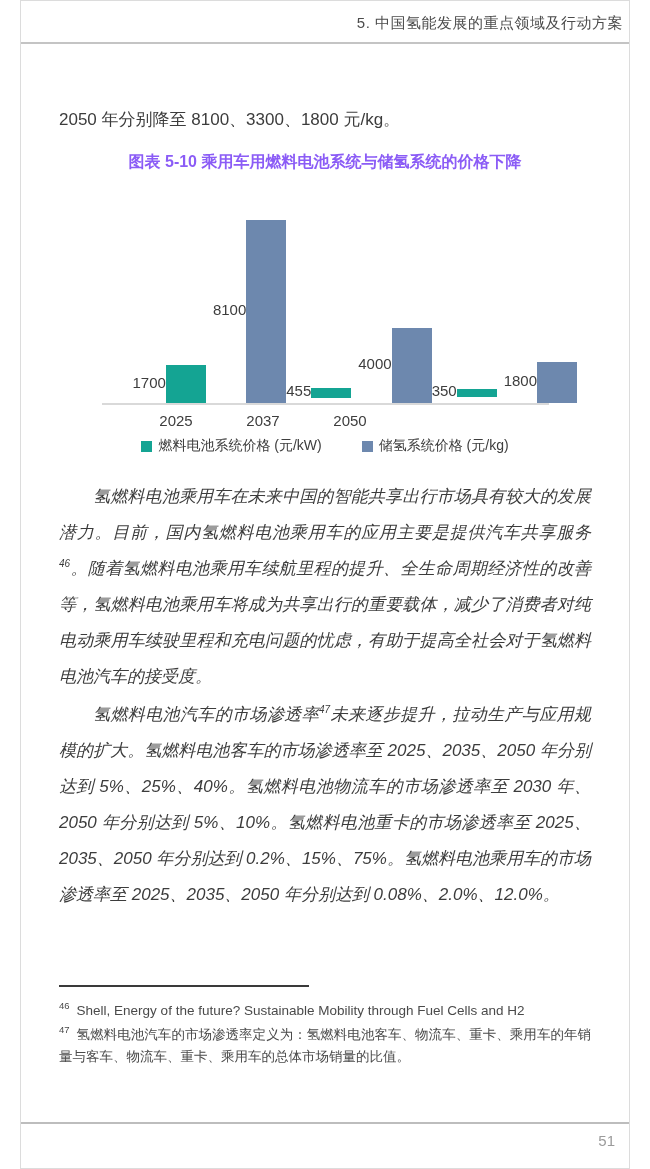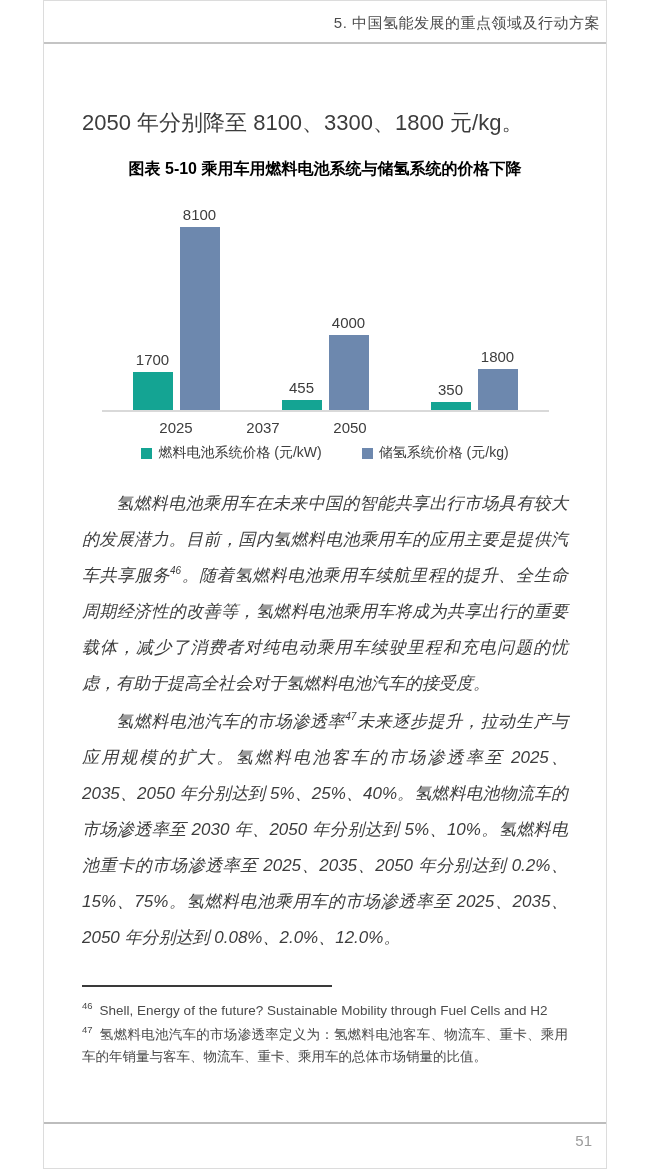--- a/index.html
+++ b/index.html
@@ -1,35 +1,35 @@
 <!DOCTYPE html>
 <html><head>
 <meta charset="utf-8">
 <style>
   * { box-sizing: border-box; }
   html,body { margin:0; padding:0; background:#fff; }
   body { font-family:"Liberation Sans","DejaVu Sans",sans-serif; }
   .page {
-    position:relative; width:564px; height:1169px; background:#ffffff;
+    position:relative; width:610px; height:1169px; background:#ffffff;
     border:1px solid #dcdcdc; overflow:hidden; margin:0 auto;
   }
   .header {
     padding:13px 6px 9px 0; text-align:right;
     font-size:15px; color:#4c4c4c; letter-spacing:0.5px;
     border-bottom:2px solid #c4c4c4;
   }
-  .intro { margin:64px 38px 0 38px; font-size:22px; color:#3c3c3c; }
-  .fig-title { margin-top:21px; text-align:center; font-size:16px; font-weight:bold; color:#000000; }
+  .intro { margin:64px 38px 0 38px; font-size:17px; color:#3c3c3c; }
+  .fig-title { margin-top:21px; text-align:center; font-size:16px; font-weight:bold; color:#8b5cf6; }
   .chart { width:447px; margin:10px auto 0 auto; }
   .plot {
     display:flex; justify-content:space-between; align-items:flex-end;
     padding:0 31px; height:222px; border-bottom:2px solid #d9d9d9;
   }
   .group { display:flex; align-items:flex-end; gap:7px; }
-  .bar-col { display:flex; flex-direction:column; align-items:center; }
+  .bar-col { display:flex; flex-direction:row; align-items:center; }
   .bar-val { font-size:15px; color:#3d3d3d; margin-bottom:4px; white-space:nowrap; }
   .bar { width:40px; }
   .cats { display:flex; padding:0 31px; margin-top:7px; }
   .cat { width:87px; text-align:center; font-size:15px; color:#3d3d3d; }
   .legend { display:flex; justify-content:center; gap:40px; margin-top:8px; }
   .legend-item { display:flex; align-items:center; gap:6px; font-size:14px; color:#3d3d3d; }
   .legend-swatch { width:11px; height:11px; flex:0 0 auto; }
   .source { margin:30px 38px 0 38px; font-size:15px; color:#3e3e3e; }
   .para {
     margin:24px 38px 0 38px; font-size:17px; line-height:36px;

